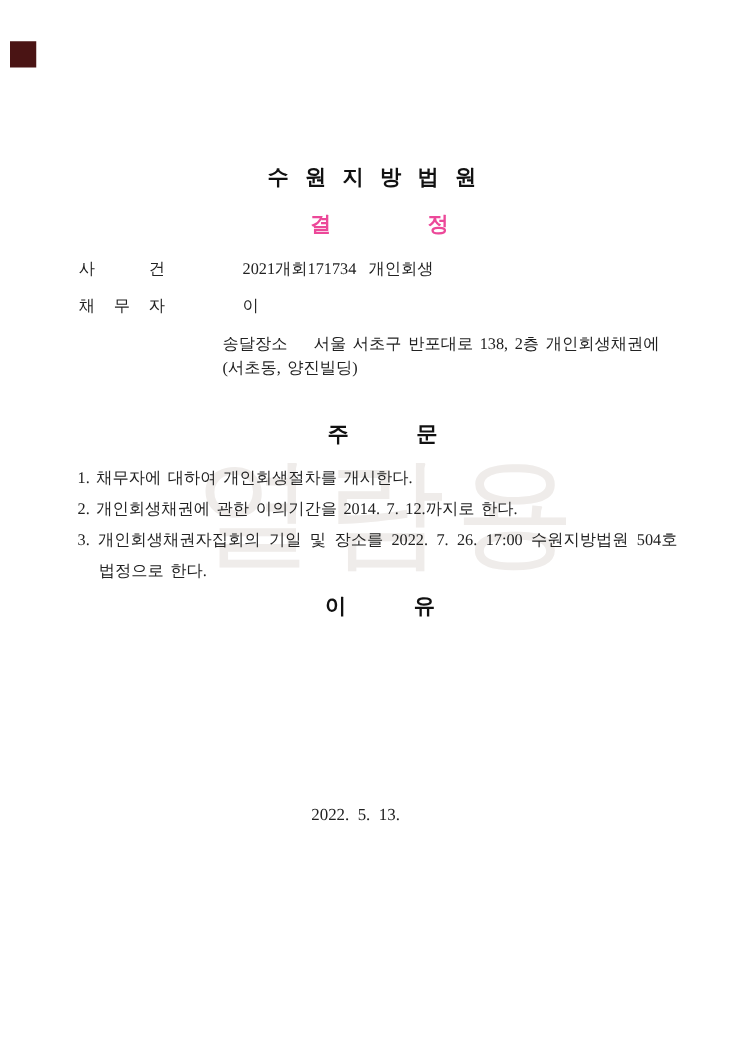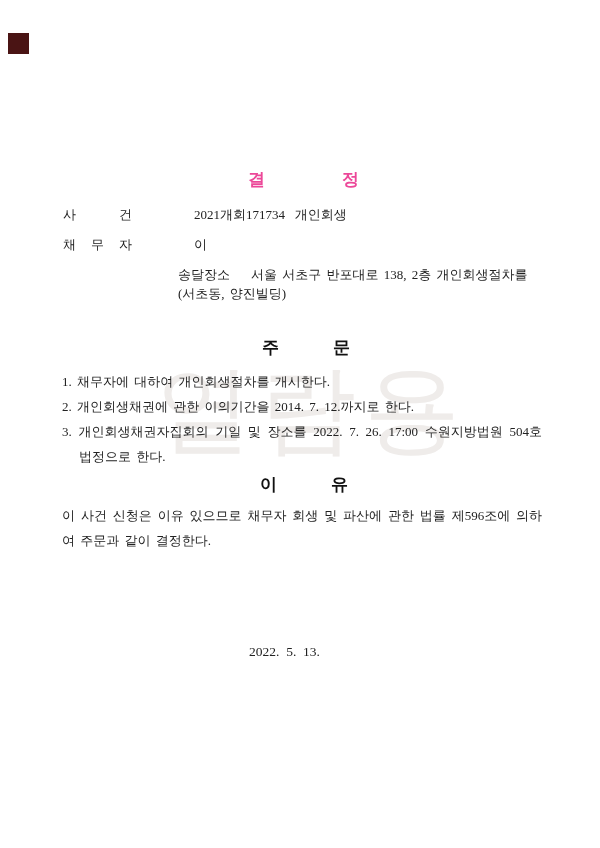--- a/index.html
+++ b/index.html
@@ -83,38 +83,38 @@
 </style>
 </head>
 <body>
 
 <div class="page">
 
   <div class="abs corner-mark"></div>
 
   <div class="abs watermark">열람용</div>
 
+  <div class="abs content court-title">수원지방법원</div>
 
   <div class="abs content decision-title">결정</div>
 
   <div class="abs content case-label-2 row1">사건</div>
   <div class="abs content case-value row1">2021개회171734   개인회생</div>
 
   <div class="abs content case-label-3 row2">채무자</div>
   <div class="abs content case-value row2">이</div>
 
-  <div class="abs content service-address">송달장소    서울 서초구 반포대로 138, 2층 개인회생절차를 (서초동, 양진빌딩)</div>
+  <div class="abs content service-address">송달장소    서울 서초구 반포대로 138, 2층 개인회생채권에 (서초동, 양진빌딩)</div>
 
   <div class="abs content section-heading order-heading">주문</div>
 
   <div class="abs content order-list">
     <div class="order-item">1. 채무자에 대하여 개인회생절차를 개시한다.</div>
     <div class="order-item">2. 개인회생채권에 관한 이의기간을 2014. 7. 12.까지로 한다.</div>
     <div class="order-item">3. 개인회생채권자집회의 기일 및 장소를 2022. 7. 26. 17:00 수원지방법원 504호 법정으로 한다.</div>
   </div>
 
   <div class="abs content section-heading reason-heading">이유</div>
 
-  <div class="abs content reason-body">이 사건 신청은 이유 있으므로 채무자 회생 및 파산에 관한 법률 제596조에 의하여 주문과 같이 결정한다.</div>
 
   <div class="abs content decision-date">2022.  5.  13.</div>
 
 </div>
 
 </body></html>

